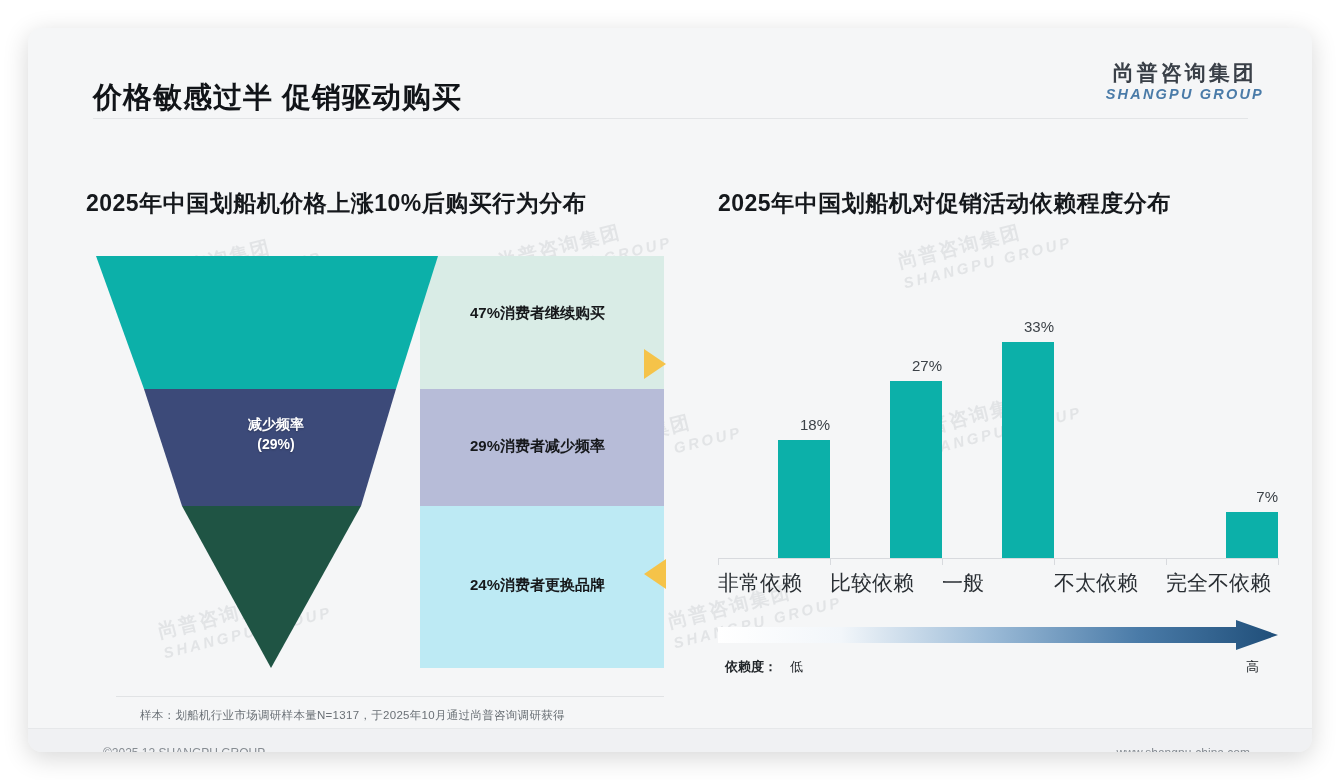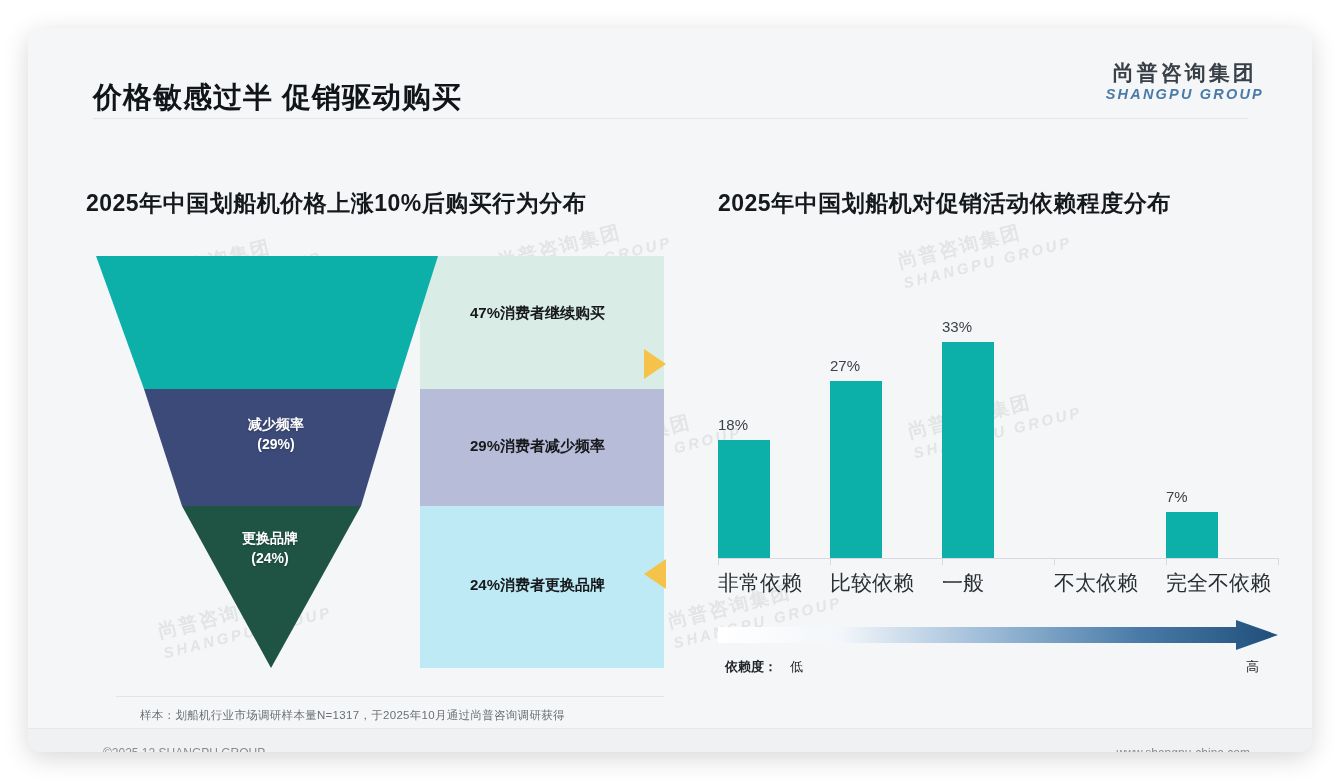--- a/index.html
+++ b/index.html
@@ -86,21 +86,21 @@
 
   
   .bar-area {
     position: absolute; left: 690px; top: 262px;
     width: 560px; height: 268px; z-index: 2;
   }
   .bar-col {
     position: absolute; bottom: 0; width: 112px;
     height: 100%;
     display: flex; flex-direction: column;
-    align-items: flex-start; justify-content: flex-end;
+    align-items: flex-end; justify-content: flex-end;
   }
   .bar-val {
     font-size: 15px; color: #3c4248; margin-bottom: 7px;
   }
   .bar-rect { width: 52px; background: #0cb0a9; }
 
   .x-axis {
     position: absolute; left: 690px; top: 530px;
     width: 560px; height: 1px; background: #d8dade; z-index: 2;
   }
@@ -205,24 +205,20 @@
       <rect id="panel2" x="334" y="250" width="244" height="162" fill="#bdeaf4"></rect>
 
       <polygon id="stage0" points="10,0 352,0 310,133 58,133" fill="#0cb0a9"></polygon>
       <polygon id="stage1" points="58,133 310,133 275,250 96,250" fill="#3c4a79"></polygon>
       <polygon id="stage2" points="96,250 275,250 185,412" fill="#1f5444"></polygon>
     </svg>
 
     <div class="funnel-label" style="left:120px; top:158px; width:140px;">
       <span>减少频率</span><br>
       <span>(29%)</span>
-    </div>
-    <div class="funnel-label" style="left:114px; top:272px; width:140px;">
-      <span>更换品牌</span><br>
-      <span>(24%)</span>
     </div>
 
     <div class="funnel-note" style="left:384px; top:48px;">47%消费者继续购买</div>
     <div class="funnel-note" style="left:384px; top:181px;">29%消费者减少频率</div>
     <div class="funnel-note" style="left:384px; top:320px;">24%消费者更换品牌</div>
   </div>
 
   <svg style="position:absolute; left:614px; top:320px; z-index:4;" width="26" height="32" viewBox="0 0 26 32">
     <polygon points="2,1 24,16 2,31" fill="#f5c349"></polygon>
   </svg>

